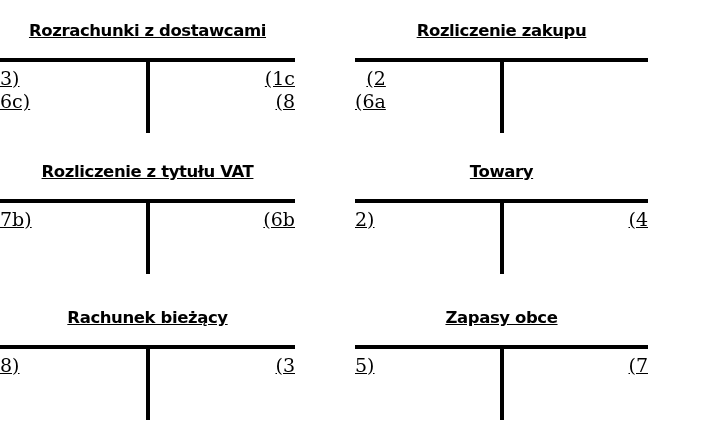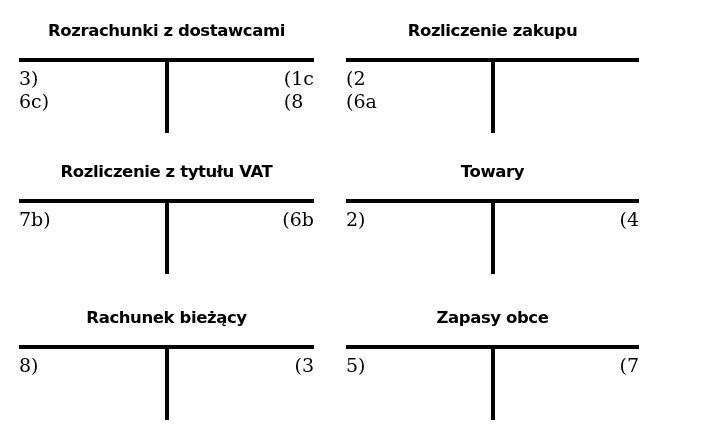--- a/index.html
+++ b/index.html
@@ -11,23 +11,24 @@
     width: 720px;
     height: 431px;
     overflow: hidden;
     font-family: "DejaVu Serif", serif;
     color: #000000;
   }
   .board {
     display: grid;
     grid-template-columns: 295px 293px;
     grid-template-rows: 141px 146px 144px;
-    column-gap: 32px;
-    padding-left: 19px;
+    column-gap: 60px;
+    padding-left: 0;
     box-sizing: border-box;
+    text-decoration: underline;
   }
   .taccount {
     display: flex;
     flex-direction: column;
   }
   .acct-title {
     margin-top: 19px;
     height: 24px;
     line-height: 24px;
     text-align: center;
@@ -53,21 +54,21 @@
     background: #000000;
   }
   .entries {
     display: flex;
     justify-content: space-between;
     padding-top: 5px;
     font-size: 19px;
     line-height: 23px;
   }
   .debit  { text-align: left; }
-  .credit { text-align: left; }
+  .credit { text-align: right; }
   .entry  { display: block; white-space: nowrap; }
 </style>
 </head>
 <body>
 
 <div class="board">
 
   <div class="taccount">
     <div class="acct-title">Rozrachunki z dostawcami</div>
     <div class="t-body">

